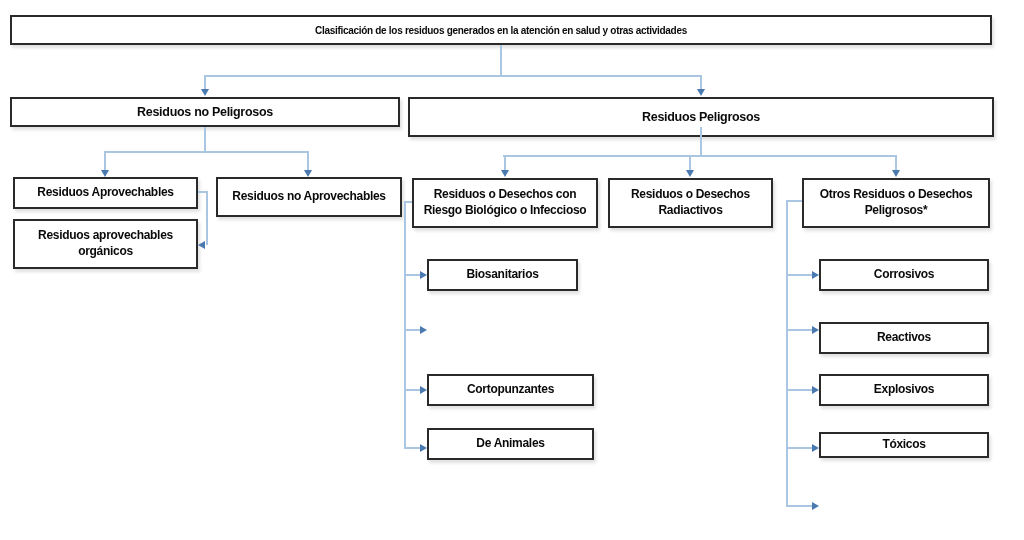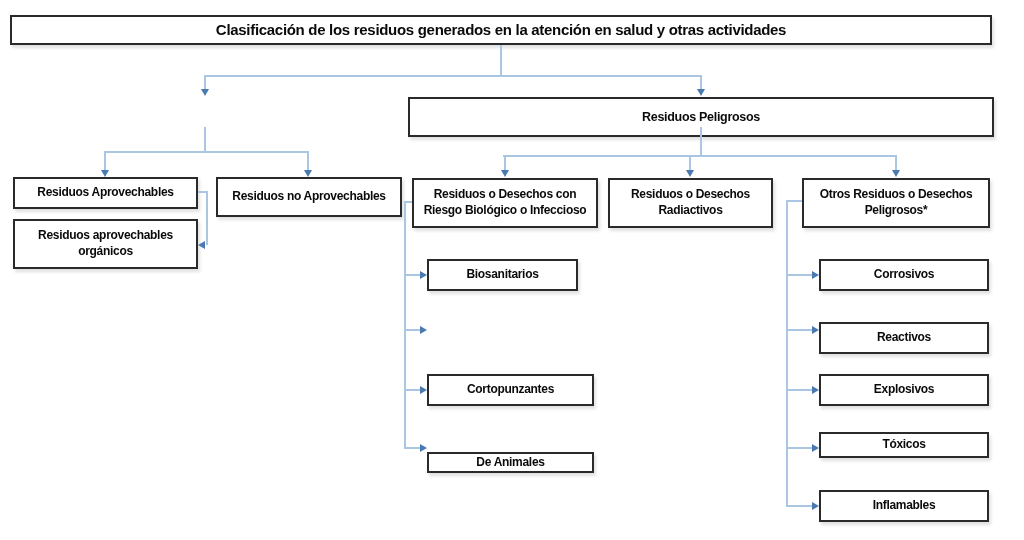--- a/index.html
+++ b/index.html
@@ -14,60 +14,60 @@
     position:relative;width:1024px;height:540px;background:var(--bg);
     font-family:"Liberation Sans",sans-serif;overflow:hidden;
   }
   .box{
     position:absolute;box-sizing:border-box;border:2px solid var(--border);
     background:#fff;color:var(--text);font-weight:bold;
     display:flex;align-items:center;justify-content:center;text-align:center;
     font-size:12px;line-height:1.3;letter-spacing:-0.3px;white-space:pre-line;
     box-shadow:2px 3px 3px rgba(0,0,0,0.12);
   }
-  .lvl1{font-size:15px;}
+  .lvl1{font-size:10px;}
   .lvl2{font-size:12.5px;}
   .hline,.vline{position:absolute;background:var(--connector);}
   .hline{height:2px;}
   .vline{width:2px;}
   .arr{position:absolute;width:0;height:0;}
   .arr-d{border-left:4px solid transparent;border-right:4px solid transparent;border-top:7px solid var(--arrow);}
   .arr-r{border-top:4px solid transparent;border-bottom:4px solid transparent;border-left:7px solid var(--arrow);}
   .arr-l{border-top:4px solid transparent;border-bottom:4px solid transparent;border-right:7px solid var(--arrow);}
 </style>
 </head>
 <body>
 
 <div class="stage">
 
   <div class="box lvl1" style="left:10px;top:15px;width:982px;height:30px">Clasificación de los residuos generados en la atención en salud y otras actividades</div>
 
+  <div class="box lvl2" style="left:10px;top:97px;width:390px;height:30px">Residuos no Peligrosos</div>
   <div class="box lvl2" style="left:408px;top:97px;width:586px;height:40px">Residuos Peligrosos</div>
 
   <div class="box" style="left:13px;top:177px;width:185px;height:32px">Residuos Aprovechables</div>
   <div class="box" style="left:216px;top:177px;width:186px;height:40px">Residuos no Aprovechables</div>
   <div class="box" style="left:13px;top:219px;width:185px;height:50px">Residuos aprovechables
 orgánicos</div>
 
   <div class="box" style="left:412px;top:178px;width:186px;height:50px">Residuos o Desechos con
 Riesgo Biológico o Infeccioso</div>
   <div class="box" style="left:608px;top:178px;width:165px;height:50px">Residuos o Desechos
 Radiactivos</div>
   <div class="box" style="left:802px;top:178px;width:188px;height:50px">Otros Residuos o Desechos
 Peligrosos*</div>
 
   <div class="box" style="left:427px;top:259px;width:151px;height:32px">Biosanitarios</div>
   <div class="box" style="left:427px;top:374px;width:167px;height:32px">Cortopunzantes</div>
-  <div class="box" style="left:427px;top:452px;width:167px;height:21px">De Animales</div>
+  <div class="box" style="left:427px;top:428px;width:167px;height:32px">De Animales</div>
 
   <div class="box" style="left:819px;top:259px;width:170px;height:32px">Corrosivos</div>
   <div class="box" style="left:819px;top:322px;width:170px;height:32px">Reactivos</div>
   <div class="box" style="left:819px;top:374px;width:170px;height:32px">Explosivos</div>
   <div class="box" style="left:819px;top:432px;width:170px;height:26px">Tóxicos</div>
-  <div class="box" style="left:819px;top:490px;width:170px;height:32px">Inflamables</div>
 
   <div class="vline" style="left:500px;top:45px;height:32px"></div>
   <div class="hline" style="left:204px;top:75px;width:498px"></div>
   <div class="vline" style="left:204px;top:75px;height:15px"></div>
   <div class="vline" style="left:700px;top:75px;height:15px"></div>
   <div class="arr arr-d" style="left:201px;top:89px"></div>
   <div class="arr arr-d" style="left:697px;top:89px"></div>
 
   <div class="vline" style="left:204px;top:127px;height:26px"></div>
   <div class="hline" style="left:104px;top:151px;width:205px"></div>

